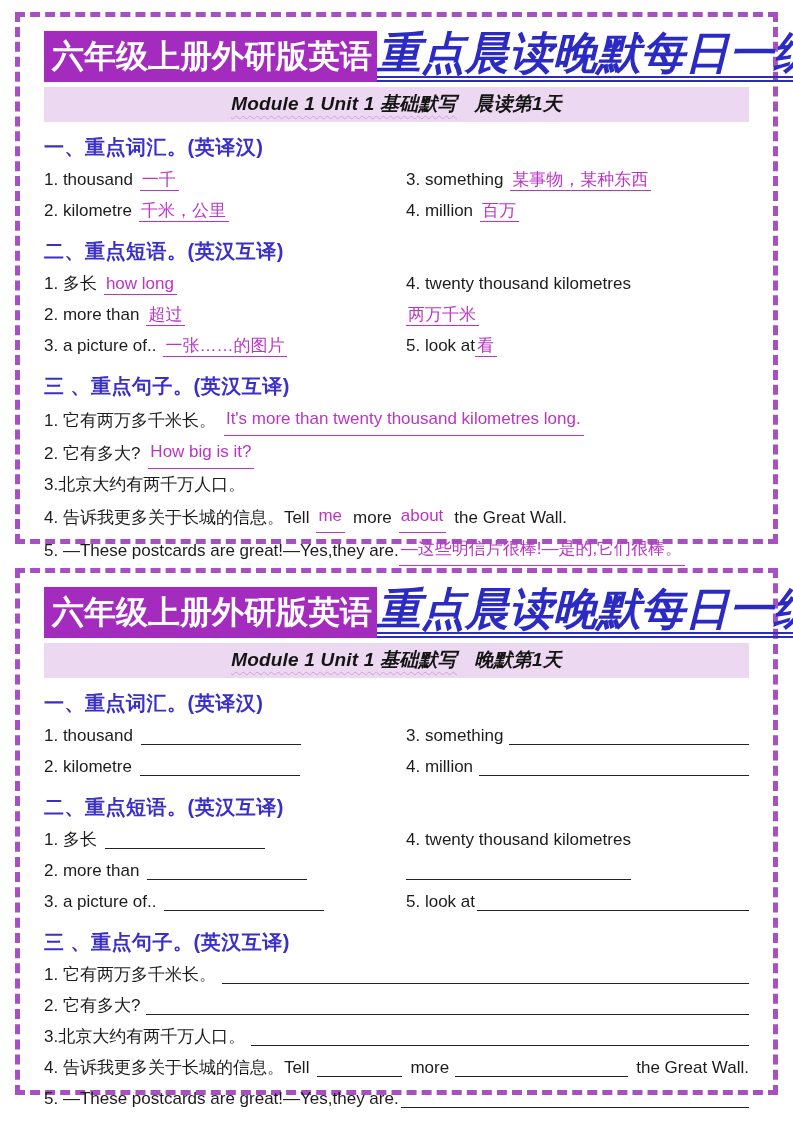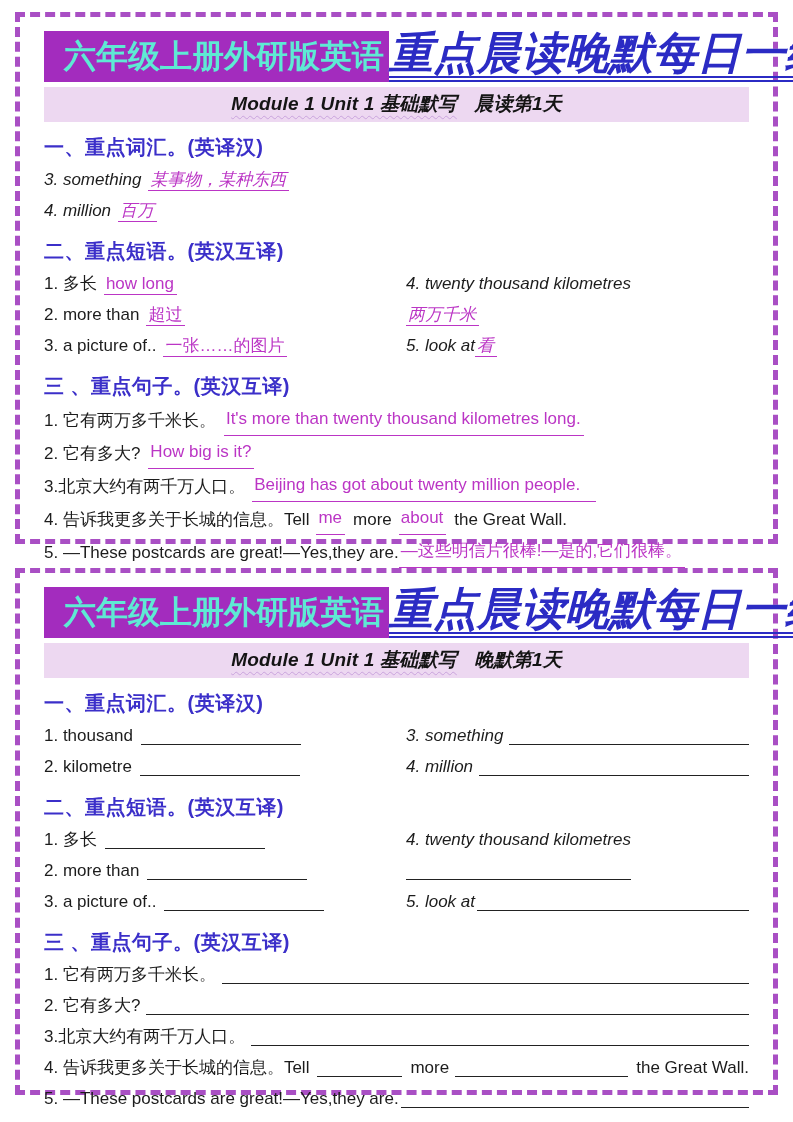--- a/index.html
+++ b/index.html
@@ -22,23 +22,23 @@
     position:absolute;left:15px;width:763px;
     border:5px dashed var(--border_purple);
     background:#fff;
     padding:14px 24px 8px 24px;
   }
   .box-morning{top:12px;height:532px;}
   .box-evening{top:568px;height:527px;}
 
   .title-row{display:flex;align-items:stretch;height:51px;margin-bottom:5px;}
   .title-left{
-    background:var(--purple_bg);color:#5eead4;
+    background:var(--purple_bg);color:#ffffff;
     font-size:32px;font-weight:700;white-space:nowrap;
-    display:flex;align-items:center;padding:0 5px 0 20px;
+    display:flex;align-items:center;padding:0 5px 0 8px;
   }
   .title-right{
     color:var(--title_blue);font-size:44px;font-weight:700;white-space:nowrap;
     flex:1;display:flex;align-items:center;
     border-bottom:6px double var(--title_blue);
     text-shadow:0 0 1px rgba(255,255,255,.6);
     font-style:italic;
   }
   .subtitle{
     background:var(--lilac_bg);text-align:center;
@@ -53,21 +53,21 @@
     text-underline-offset:5px;
   }
   .subtitle .day{margin-left:12px;}
 
   .h{
     color:var(--heading_blue);font-size:20px;font-weight:700;
     line-height:27px;margin:12px 0 3px;letter-spacing:.5px;
   }
   .cols{display:flex;}
   .col-l{width:362px;flex:none;}
-  .col-r{flex:1;min-width:0;font-style:italic;}
+  .col-r{flex:1;min-width:0;}
   .row{font-size:17px;line-height:31px;white-space:nowrap;}
   .row.flex{display:flex;align-items:baseline;white-space:nowrap;}
 
   .ans{
     color:var(--answer_magenta);
     border-bottom:1.6px solid var(--answer_magenta);
     padding:0 3px 1px 2px;margin-left:7px;
   }
   .ans.tight{margin-left:0;}
   .ans.trail{padding-right:16px;}
@@ -96,20 +96,24 @@
     <span class="title-left">六年级上册外研版英语</span>
     <span class="title-right">重点晨读晚默每日一练</span>
   </div>
   <div class="subtitle">
     <span class="wavy">Module 1 Unit 1  基础默写</span>
     <span class="day">晨读第1天</span>
   </div>
 
   <div class="h">一、重点词汇。(英译汉)</div>
   <div class="cols">
+    <div class="col-l">
+      <div class="row"><span>1. thousand</span><span class="ans">一千</span></div>
+      <div class="row"><span>2. kilometre</span><span class="ans">千米，公里</span></div>
+    </div>
     <div class="col-r">
       <div class="row"><span>3. something</span><span class="ans">某事物，某种东西</span></div>
       <div class="row"><span>4. million</span><span class="ans">百万</span></div>
     </div>
   </div>
 
   <div class="h">二、重点短语。(英汉互译)</div>
   <div class="cols">
     <div class="col-l">
       <div class="row"><span>1.  多长</span><span class="ans">how long</span></div>
@@ -128,21 +132,20 @@
     <div class="srow">
         <span>1.  它有两万多千米长。</span>
         <span class="ans gap">It's more than twenty thousand kilometres long.</span>
       </div>
     <div class="srow">
         <span>2.  它有多大?</span>
         <span class="ans gap">How big is it?</span>
       </div>
     <div class="srow">
         <span>3.北京大约有两千万人口。</span>
-        <span class="ans trail">Beijing has got about twenty million people.</span>
       </div>
     <div class="srow">
       <span>4.  告诉我更多关于长城的信息。Tell</span>
       <span class="ans">me</span>
       <span class="gap">more</span>
       <span class="ans">about</span>
       <span class="gap">the Great Wall.</span>
     </div>
     <div class="srow">
         <span>5.  —These postcards are great!—Yes,they are.</span>

